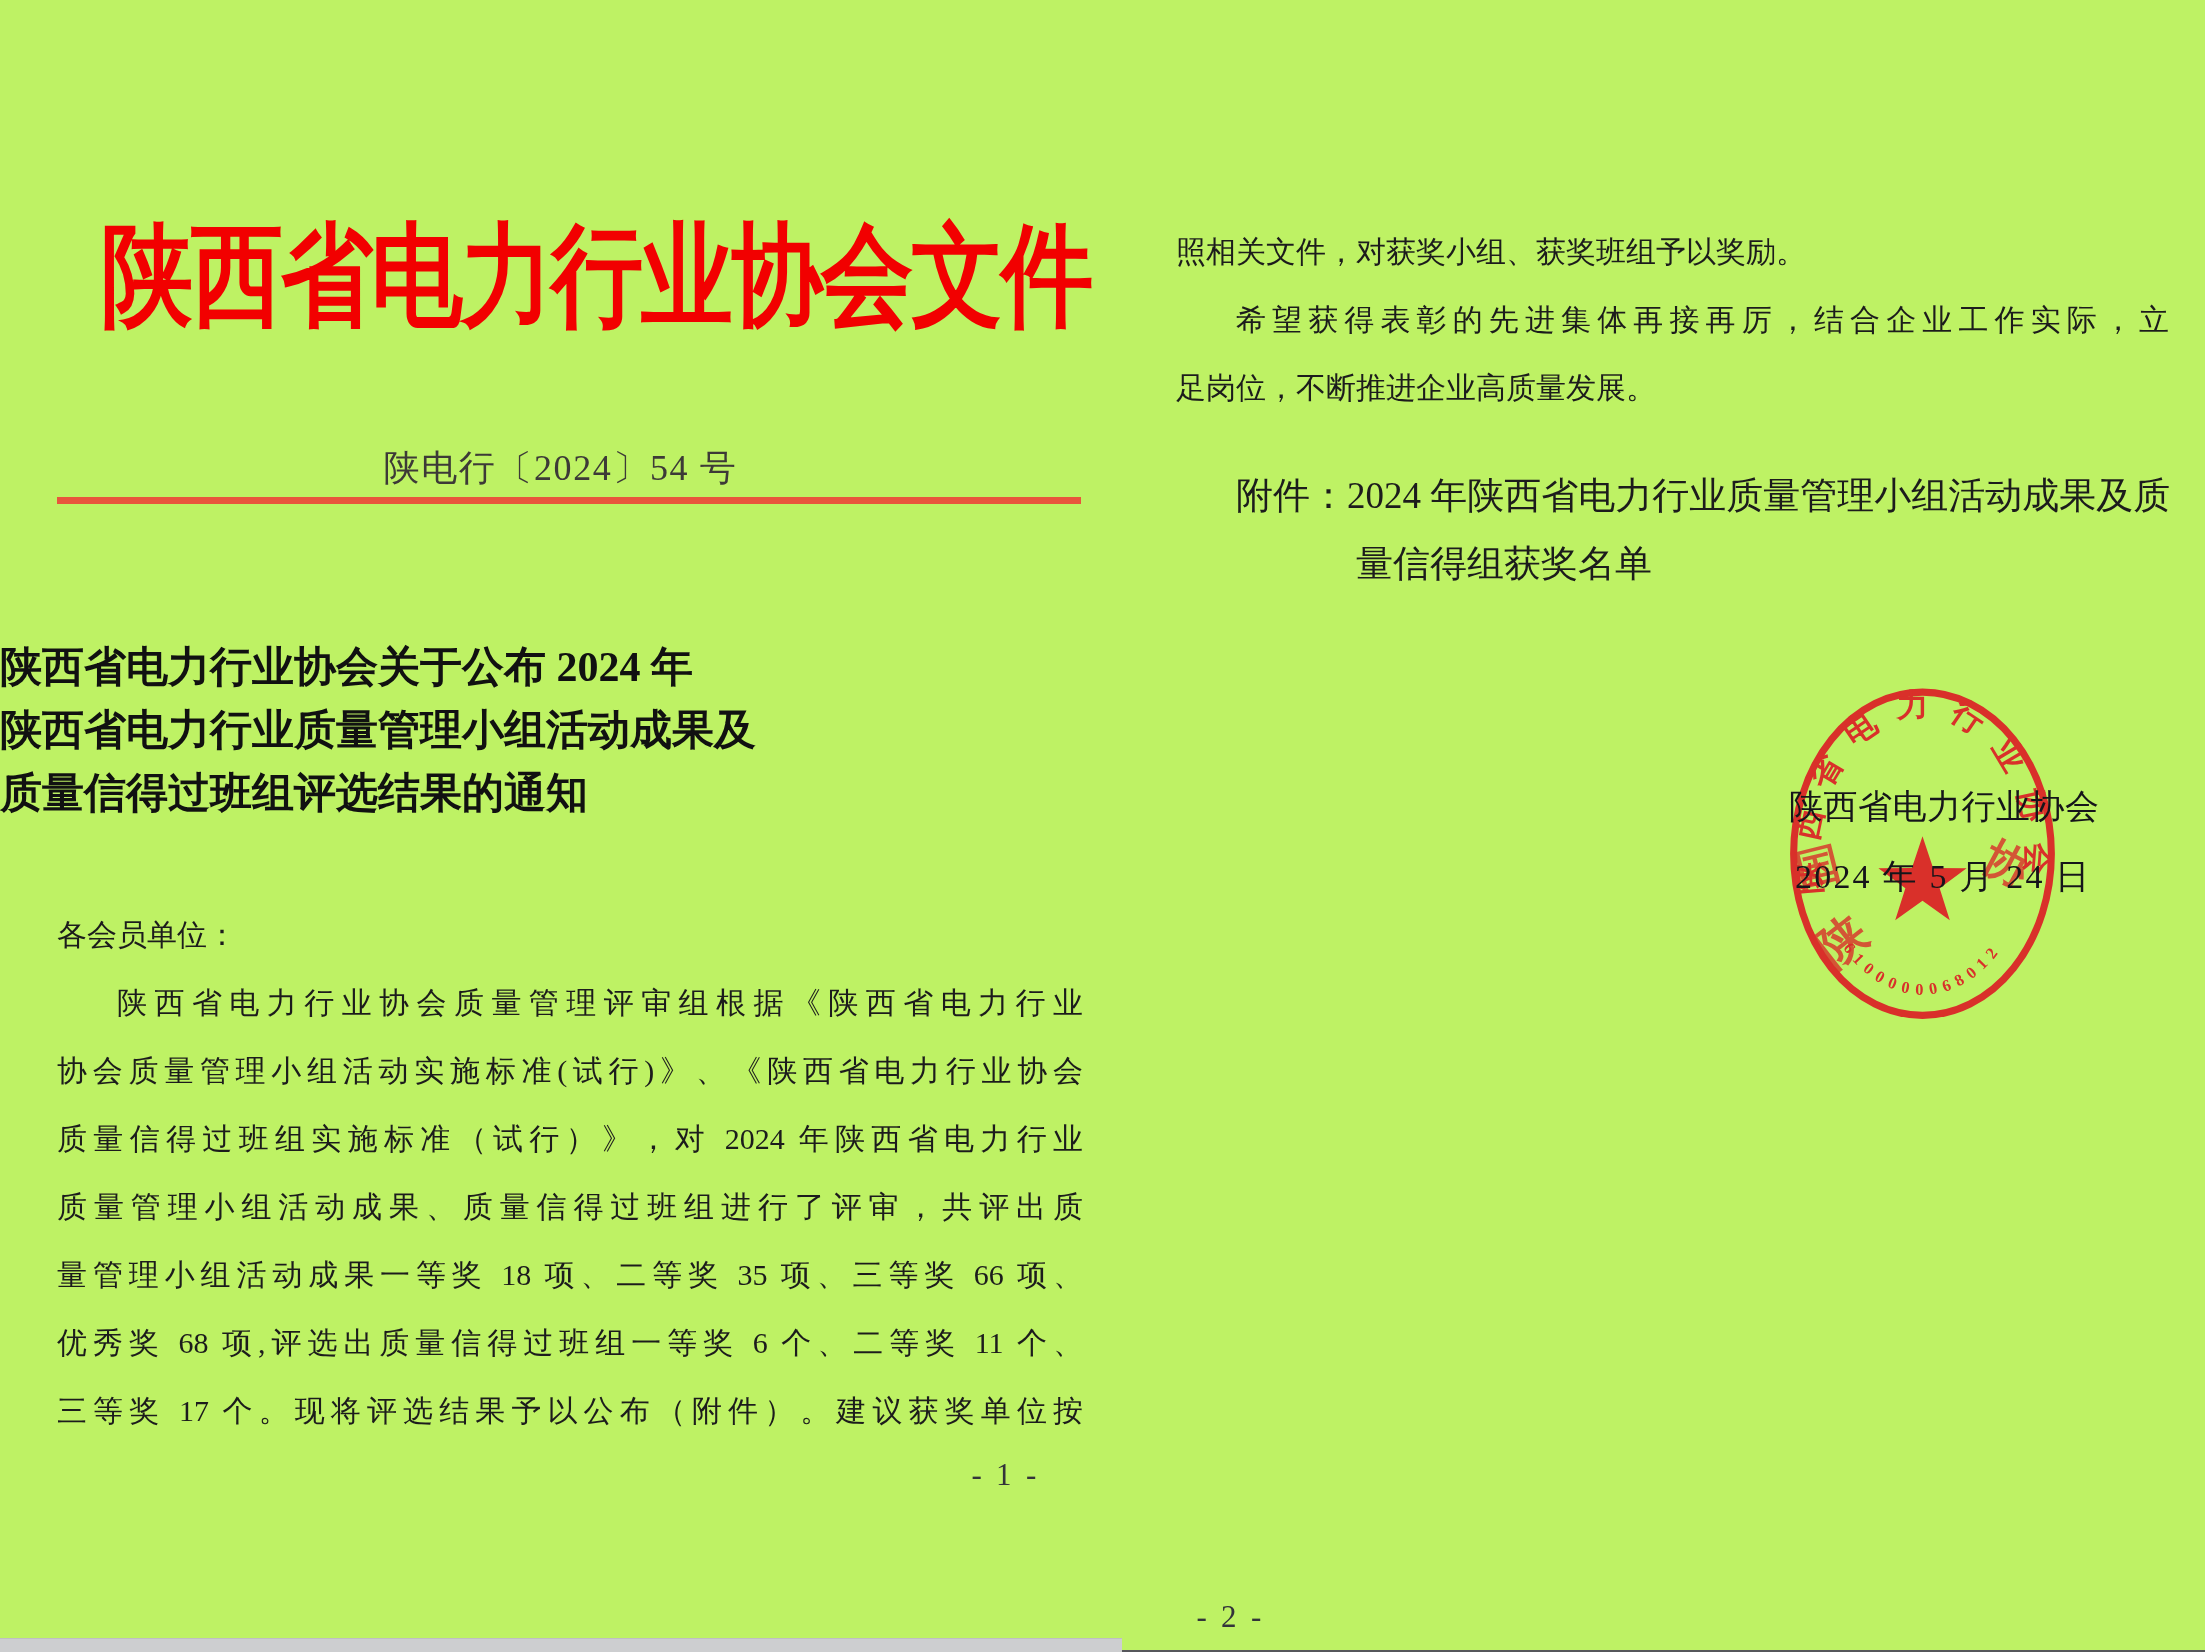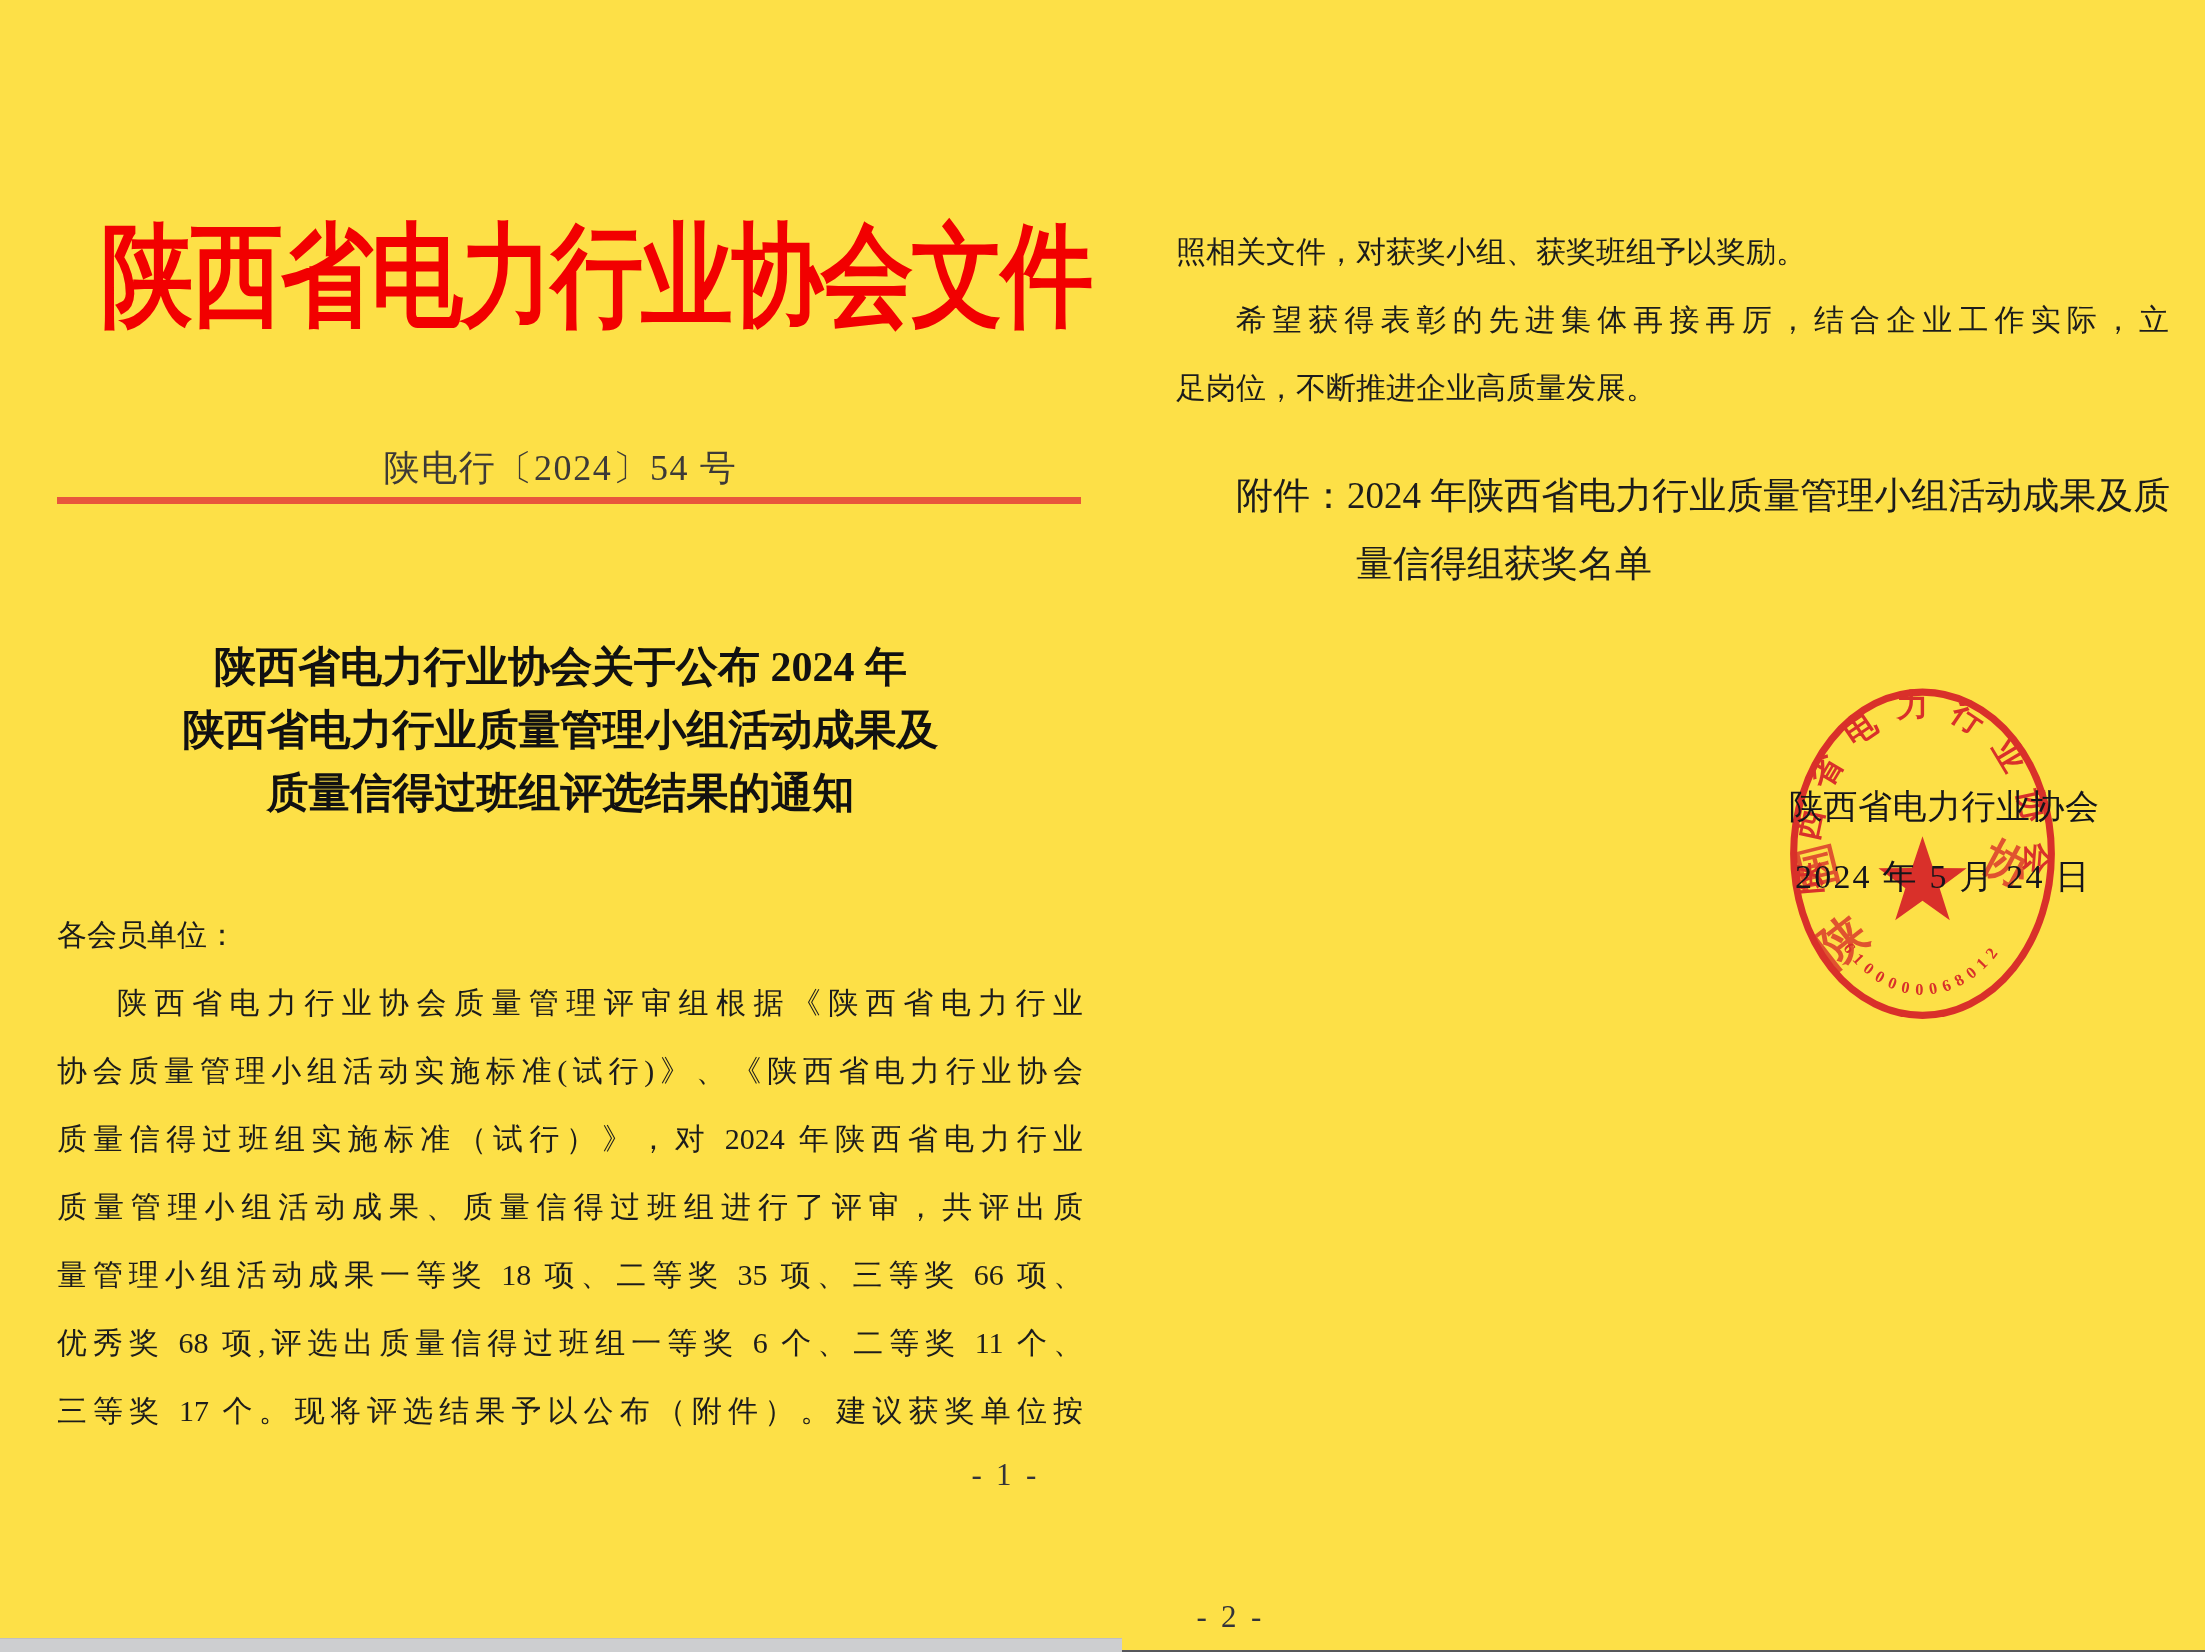--- a/index.html
+++ b/index.html
@@ -4,21 +4,21 @@
 <style>
   html, body {
     margin: 0; padding: 0;
     width: 2205px; height: 1653px;
     background: #ffffff;
     font-family: "Liberation Serif", "DejaVu Serif", serif;
     color: #1c1c1c;
     overflow: hidden;
   }
   .spread { position: relative; width: 2205px; height: 1653px; background: #fff; }
-  .page { position: absolute; top: 0; height: 1653px; background: #fde047; }
+  .page { position: absolute; top: 0; height: 1653px; background: #bef264; }
   .page-1 { left: 0; width: 1121px; }
   .page-2 { left: 1121px; width: 1084px; }
 
   
   .banner {
     position: absolute; top: 201px; left: 0; width: 1121px;
     text-align: center;
     font-size: 112px; font-weight: bold; color: #f20000;
     transform: scaleX(0.82); transform-origin: 50% 50%;
     letter-spacing: -2.2px;
@@ -30,21 +30,21 @@
     letter-spacing: 1.6px;
   }
   .red-rule {
     position: absolute; top: 497px; left: 57px; width: 1024px; height: 6.6px;
     background: #e8563c;
   }
   .notice-title {
     position: absolute; top: 636px; left: 0; width: 1121px;
     font-size: 42px; font-weight: bold; color: #111;
   }
-  .notice-title .t-line { height: 63px; line-height: 63px; text-align: center; white-space: nowrap; }
+  .notice-title .t-line { height: 63px; line-height: 63px; white-space: nowrap; }
   .body-col {
     position: absolute; top: 901px; left: 57px; width: 1026px;
     font-size: 30px; color: #1c1c1c;
   }
   .b-line { height: 68px; line-height: 68px; white-space: nowrap; }
   .jl { text-align: justify; text-align-last: justify; white-space: normal; overflow: hidden; }
   .ind { padding-left: 60px; }
   .pageno {
     position: absolute; font-size: 31px; color: #33343a;
     width: 137px; height: 37px; line-height: 37px; text-align: center;

